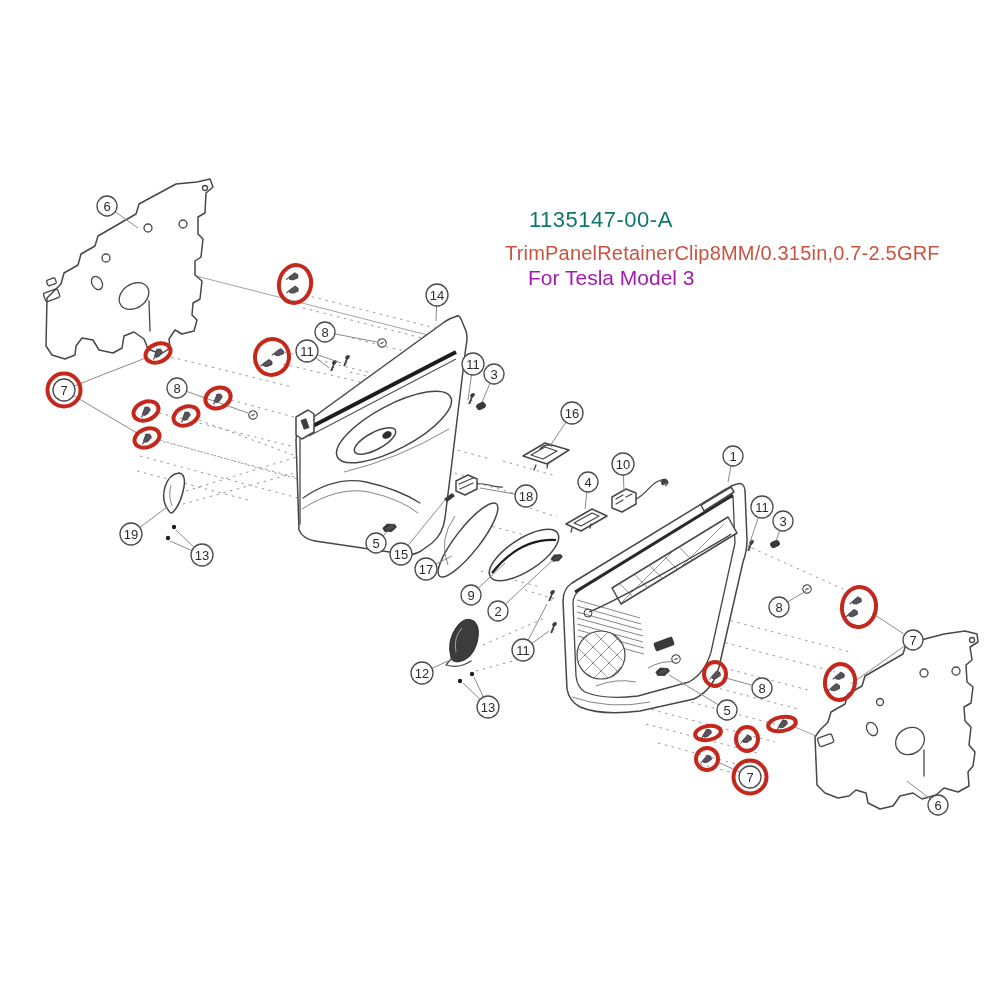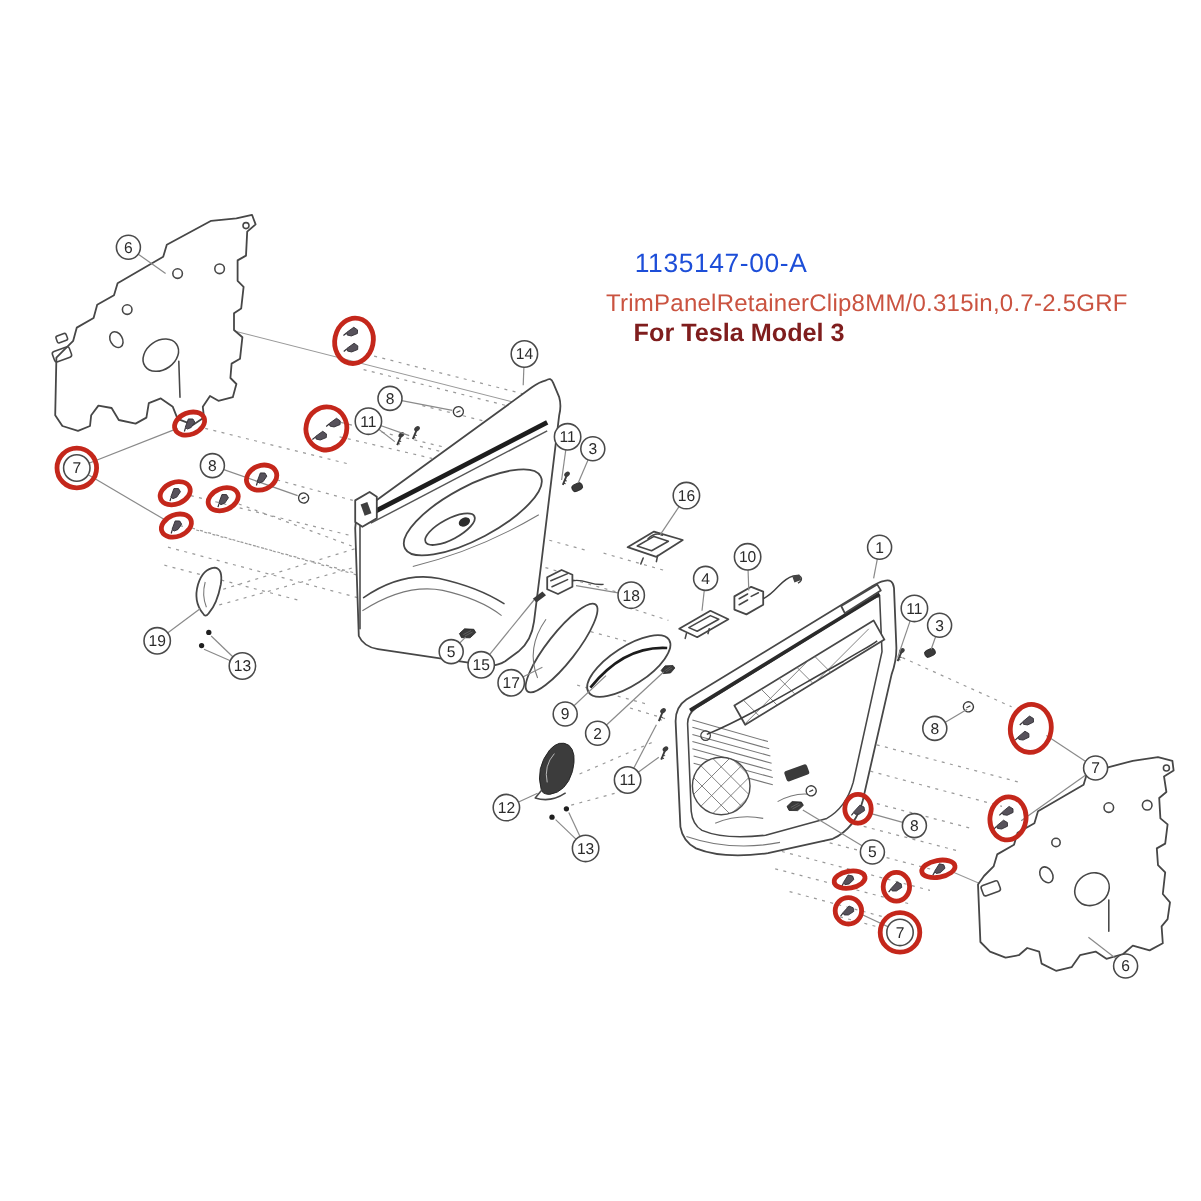--- a/index.html
+++ b/index.html
@@ -1,22 +1,22 @@
 <!DOCTYPE html>
 <html><head>
 <meta charset="utf-8">
 <style>
   html,body{margin:0;padding:0;background:#fff;}
   .stage{position:relative;width:1001px;height:1001px;background:#ffffff;overflow:hidden;
          font-family:"Liberation Sans",sans-serif;}
   .stage svg{position:absolute;left:0;top:0;}
   .title-block{position:absolute;left:0;top:0;width:1001px;height:0;}
-  .pn{position:absolute;left:529px;top:207px;font-size:22px;font-weight:500;color:#1d4ed8;letter-spacing:.5px;text-align:center;}
+  .pn{position:absolute;left:529px;top:207px;font-size:22px;font-weight:500;color:#0f766e;letter-spacing:.5px;text-align:center;}
   .desc{position:absolute;left:505px;top:242px;font-size:20px;color:#ca5340;letter-spacing:.2px;}
-  .fit{position:absolute;left:528px;top:266px;font-size:21px;font-weight:700;color:#7f1d1d;}
+  .fit{position:absolute;left:528px;top:266px;font-size:21px;font-weight:400;color:#a21caf;}
   .art{stroke:#474747;fill:none;stroke-width:1.3;stroke-linejoin:round;stroke-linecap:round;}
   .artw{stroke:#474747;fill:#ffffff;stroke-width:1.5;stroke-linejoin:round;}
   .thin{stroke:#777;stroke-width:.9;fill:none;}
   .hatch{stroke:#6b6b6b;stroke-width:.7;fill:none;}
   .dash{stroke:#9a9a9a;stroke-width:1;fill:none;stroke-dasharray:2.5 4.5;}
   .proj{stroke:#999;stroke-width:.9;fill:none;}
 </style>
 </head>
 <body>
 

